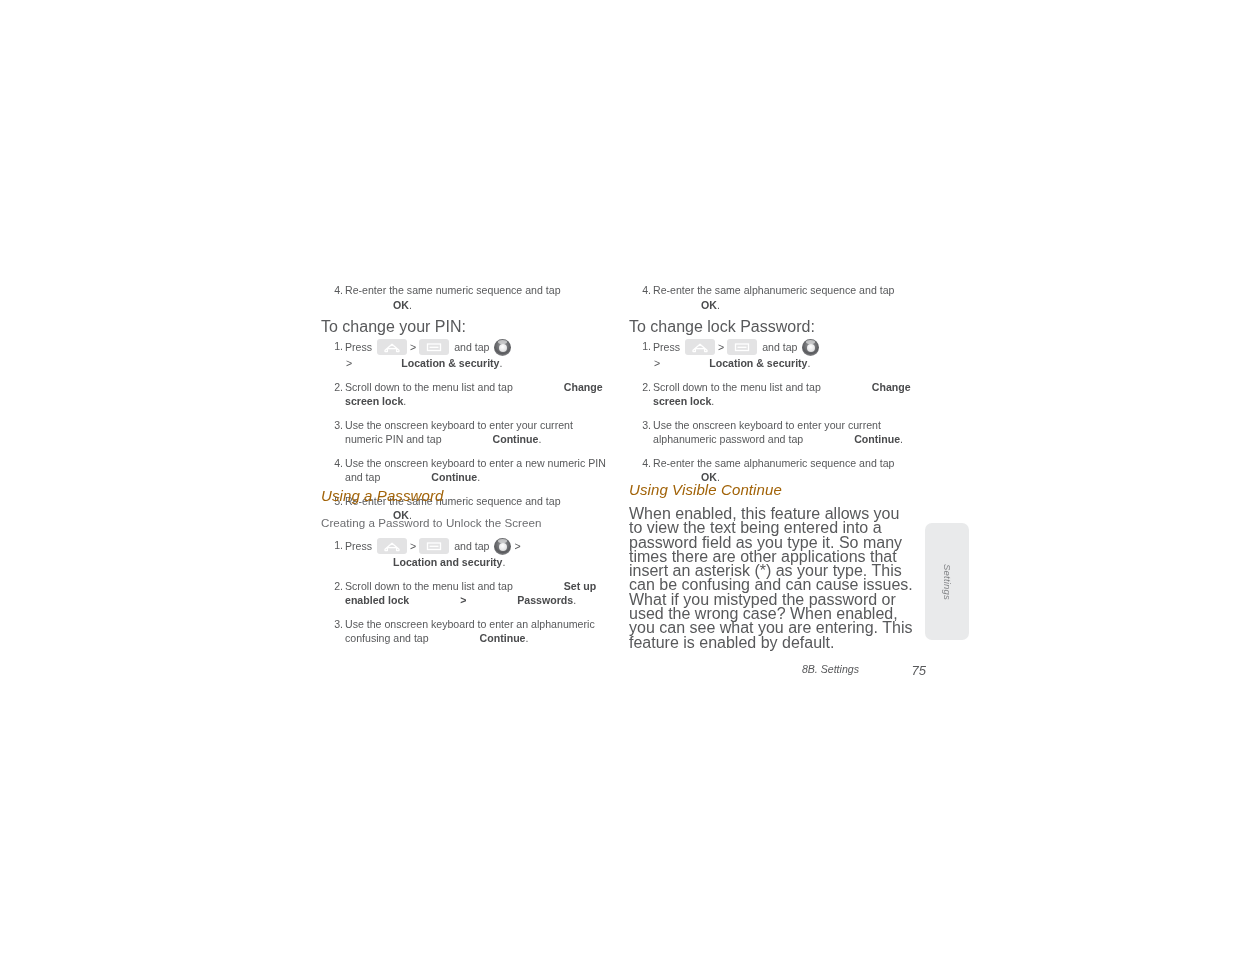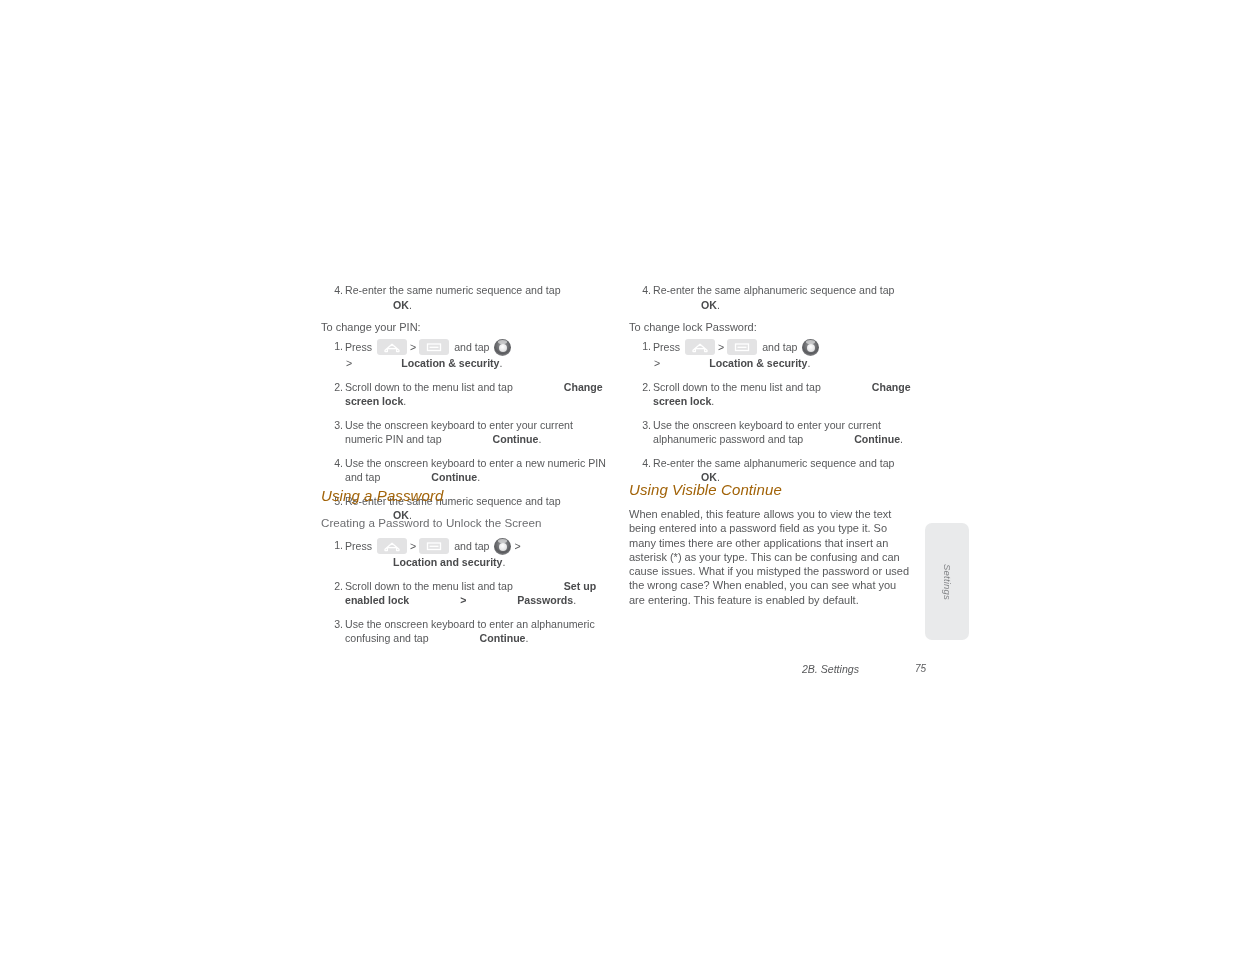--- a/index.html
+++ b/index.html
@@ -26,21 +26,21 @@
 
   
   .col {
     position: absolute;
     width: 292px;
   }
   .col-left  { left: 321px; top: 283px; }
   .col-right { left: 629px; top: 283px; }
 
   .para {
-    font-size: 11px;
+    font-size: 16px;
     line-height: 14.3px;
     color: #58595b;
     margin: 0 0 0 0;
   }
 
   .para-intro {
     margin-top: 8px;
     margin-bottom: 5px;
   }
 
@@ -182,21 +182,21 @@
     top: 0;
     font-size: 10.6px;
     font-style: italic;
     color: #58595b;
     white-space: nowrap;
   }
   .footer .pageno {
     position: absolute;
     right: 3px;
     top: 0;
-    font-size: 10px;
+    font-size: 13px;
     font-style: italic;
     color: #58595b;
   }
 </style>
 </head>
 <body>
 
 <div class="page">
 
   <div class="col col-left">
@@ -314,17 +314,17 @@
 
   <h2 class="sec-head h-visible">Using Visible Continue</h2>
 
   <p class="para p-visible">When enabled, this feature allows you to view the text being entered into a password field as you type it. So many times there are other applications that insert an asterisk (*) as your type. This can be confusing and can cause issues. What if you mistyped the password or used the wrong case? When enabled, you can see what you are entering. This feature is enabled by default.</p>
 
   <div class="side-tab">
     <span class="label">Settings</span>
   </div>
 
   <div class="footer">
-    <span class="chapter">2B. Settings</span>
+    <span class="chapter">8B. Settings</span>
     <span class="pageno">75</span>
   </div>
 
 </div>
 
 </body></html>

